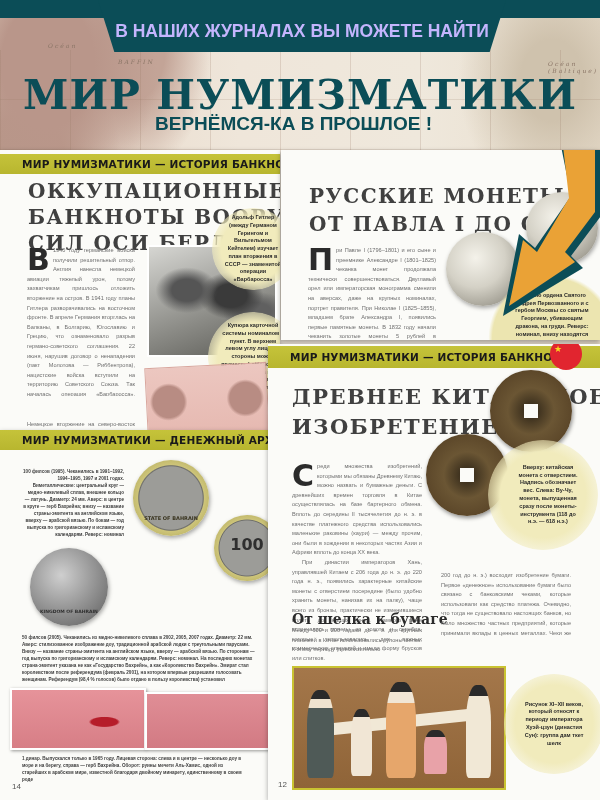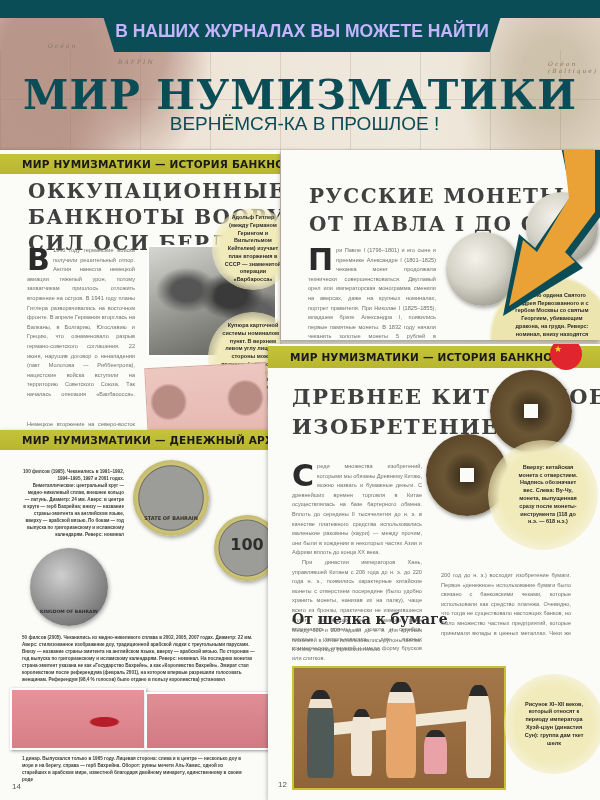--- a/index.html
+++ b/index.html
@@ -42,22 +42,22 @@
   .topbar-tab span {
     color: #c4b5fd; font-family: "Liberation Sans", sans-serif; font-weight: bold;
     font-size: 17.5px; letter-spacing: 0px; margin-top: 10px;
   }
   .hero-title {
     position: absolute; left: 0; top: 73px; width: 600px; text-align: center;
     font-family: "DejaVu Serif", serif; font-weight: bold; font-size: 41px;
     color: #0b4d57; letter-spacing: 1px; line-height: 44px;
   }
   .hero-sub {
-    position: absolute; left: 11px; top: 113px; width: 587px; text-align: center;
-    font-family: "Liberation Sans", sans-serif; font-weight: normal; font-size: 19px;
+    position: absolute; left: 0; top: 113px; width: 587px; text-align: center;
+    font-family: "Liberation Sans", sans-serif; font-weight: bold; font-size: 19px;
     color: #0b4d57; letter-spacing: 0px;
   }
   
   .page {
     position: absolute; background: #fbfbf8; overflow: hidden;
     box-shadow: 0 2px 5px rgba(0,0,0,0.35);
   }
   .band {
     position: absolute; left: 0; height: 20px; width: 100%;
     background: linear-gradient(180deg, #c5c33a, #b8b62f);

